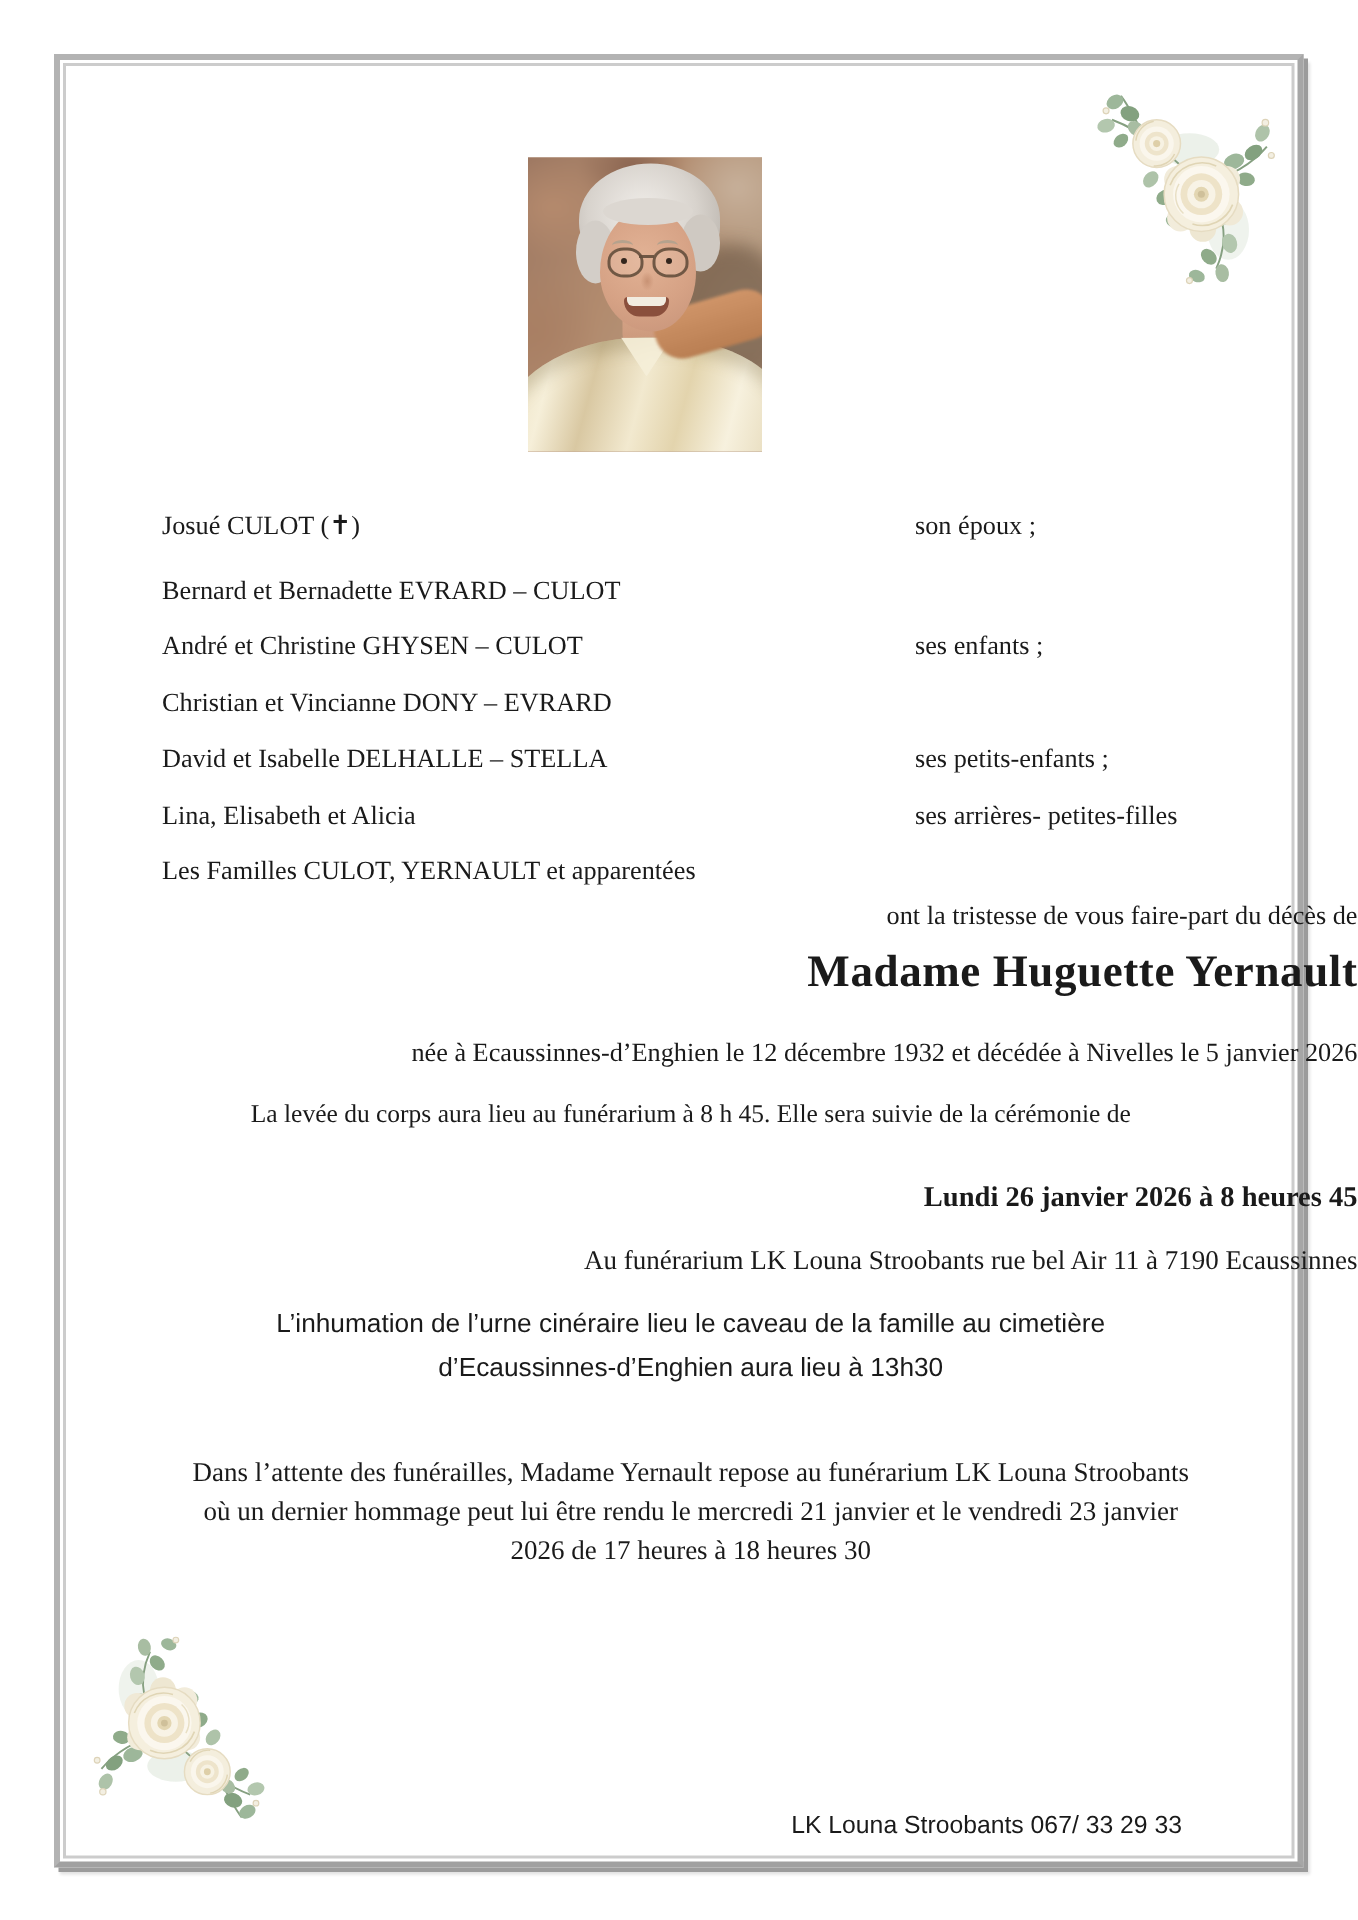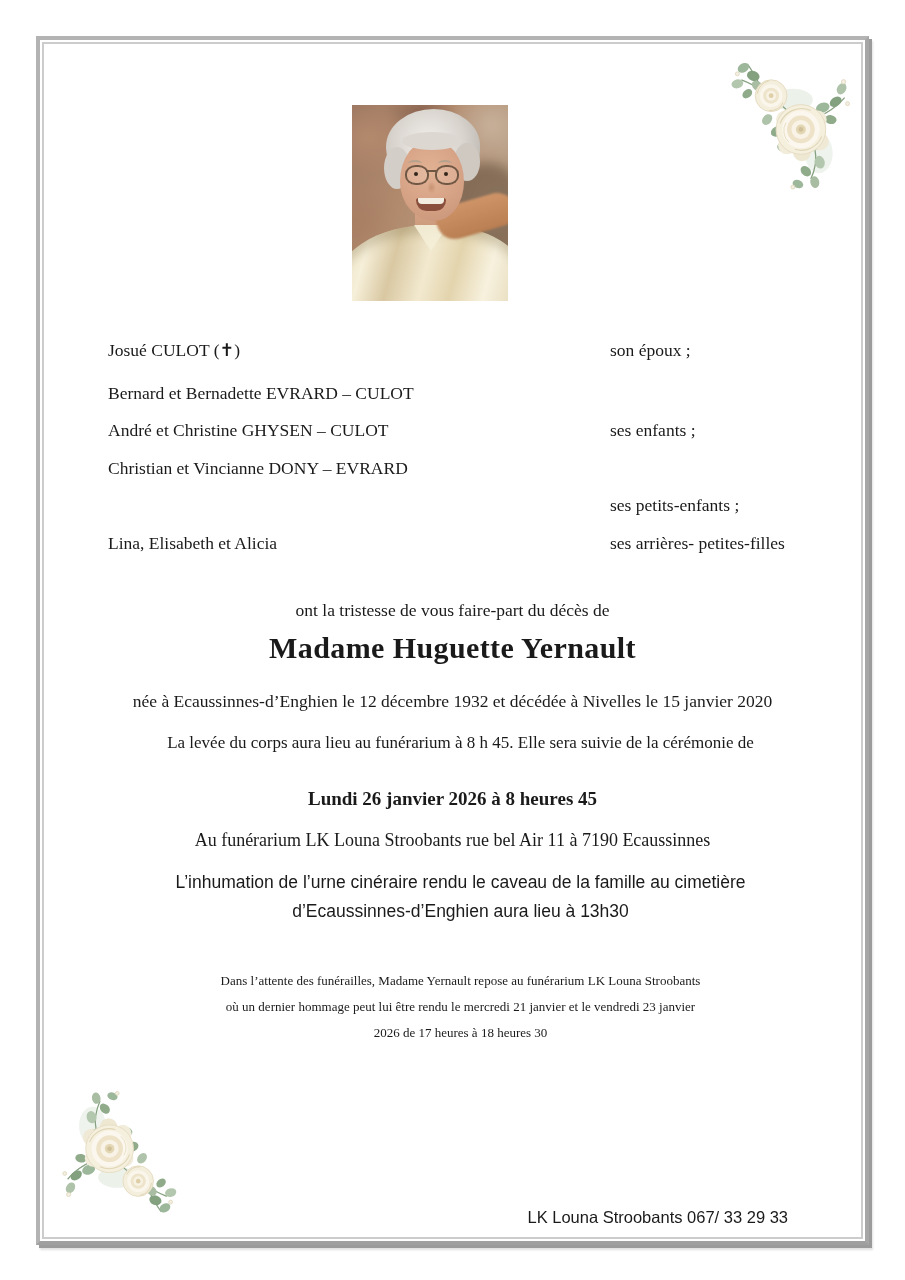--- a/index.html
+++ b/index.html
@@ -65,31 +65,31 @@
   
   .flowers{position:absolute;}
   .flowers svg{width:100%;height:100%;display:block;}
   .flowers-tr{right:52px;top:58px;width:130px;height:134px;}
   .flowers-bl{left:60px;top:1088px;width:124px;height:130px;transform:rotate(180deg);}
   
   .family{position:absolute;left:108px;top:340px;right:74px;font-size:17.5px;}
   .family-row{position:relative;height:37.5px;white-space:nowrap;}
   .family-row:first-child{margin-bottom:5px;}
   .family-rel{position:absolute;left:502px;top:0;white-space:nowrap;}
-  .cline{position:absolute;left:0;right:0;text-align:center;white-space:nowrap;}
+  .cline{position:absolute;left:0;right:0;text-align:right;white-space:nowrap;}
   .intro{top:600px;font-size:17.5px;}
   .deceased{top:631px;font-size:30px;font-weight:bold;letter-spacing:.4px;font-family:Liberation Serif, serif;}
   .lifedates{top:691px;font-size:17.5px;}
   .para{position:absolute;left:16px;right:0;text-align:center;}
   .para div{white-space:nowrap;}
   .ceremony{top:729px;font-size:17px;line-height:27px;}
   .cerdate{top:788px;font-size:19px;font-weight:bold;}
   .cerloc{top:830px;font-size:18px;}
   .inhum{top:868px;font-size:17.5px;line-height:29px;font-family:"Liberation Sans", sans-serif;}
-  .visit{top:968px;font-size:13px;line-height:26px;font-family:Liberation Serif, serif;}
+  .visit{top:968px;font-size:18px;line-height:26px;font-family:Liberation Serif, serif;}
   .footer-contact{position:absolute;right:117px;top:1208px;font-size:16.5px;
     font-family:"Liberation Sans", sans-serif;white-space:nowrap;}
 </style>
 </head>
 <body>
 
 <div class="page">
 
   <div class="frame-outer">
     <div class="frame-inner"></div>
@@ -207,41 +207,46 @@
     </div>
     <div class="family-row">
       <span>André et Christine GHYSEN – CULOT</span>
       <span class="family-rel">ses enfants ;</span>
     </div>
     <div class="family-row">
       <span>Christian et Vincianne DONY – EVRARD</span>
       <span class="family-rel"></span>
     </div>
     <div class="family-row">
+      <span>David et Isabelle DELHALLE – STELLA</span>
       <span class="family-rel">ses petits-enfants ;</span>
     </div>
     <div class="family-row">
       <span>Lina, Elisabeth et Alicia</span>
       <span class="family-rel">ses arrières- petites-filles</span>
     </div>
+    <div class="family-row">
+      <span>Les Familles CULOT, YERNAULT et apparentées</span>
+      <span class="family-rel"></span>
+    </div>
   </div>
 
   <div class="cline intro">ont la tristesse de vous faire-part du décès de</div>
   <div class="cline deceased">Madame Huguette Yernault</div>
-  <div class="cline lifedates">née à Ecaussinnes-d’Enghien le 12 décembre 1932 et décédée à Nivelles le 15 janvier 2020</div>
+  <div class="cline lifedates">née à Ecaussinnes-d’Enghien le 12 décembre 1932 et décédée à Nivelles le 5 janvier 2026</div>
 
   <div class="para ceremony">
     <div>La levée du corps aura lieu au funérarium à 8 h 45. Elle sera suivie de la cérémonie de</div>
   </div>
 
   <div class="cline cerdate">Lundi 26 janvier 2026 à 8 heures 45</div>
   <div class="cline cerloc">Au funérarium LK Louna Stroobants rue bel Air 11 à 7190 Ecaussinnes</div>
 
   <div class="para inhum">
-    <div>L’inhumation de l’urne cinéraire rendu le caveau de la famille au cimetière</div>
+    <div>L’inhumation de l’urne cinéraire lieu le caveau de la famille au cimetière</div>
     <div>d’Ecaussinnes-d’Enghien aura lieu à 13h30</div>
   </div>
 
   <div class="para visit">
     <div>Dans l’attente des funérailles, Madame Yernault repose au funérarium LK Louna Stroobants</div>
     <div>où un dernier hommage peut lui être rendu le mercredi 21 janvier et le vendredi 23 janvier</div>
     <div>2026 de 17 heures à 18 heures 30</div>
   </div>
 
   <div class="footer-contact">LK Louna Stroobants 067/ 33 29 33</div>

